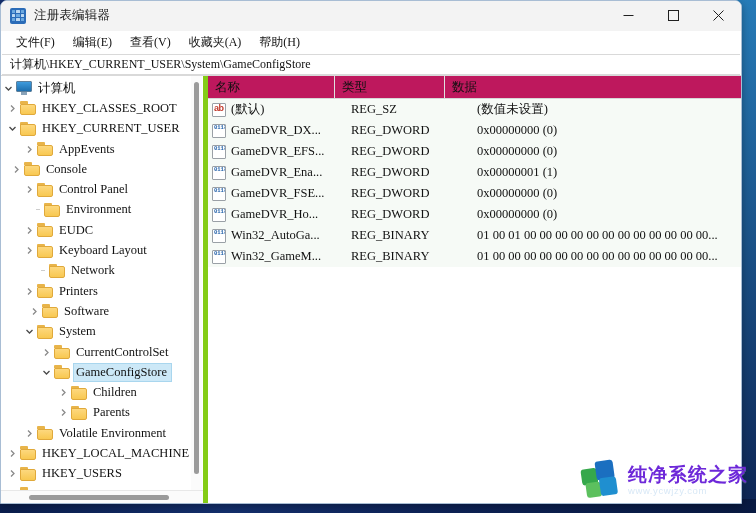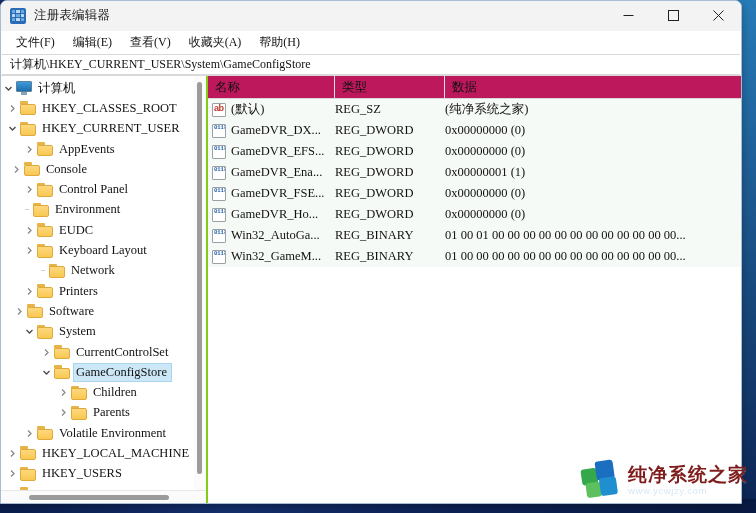--- a/index.html
+++ b/index.html
@@ -134,21 +134,21 @@
     background: #ffffff;
     border-top: 1px solid #d9d9d9;
   }
 
   
   #tree-pane {
     width: 207px;
     flex: 0 0 207px;
     position: relative;
     background: #ffffff;
-    border-right: 2px solid #84cc16;
+    border-right: 5px solid #84cc16;
     overflow: hidden;
   }
   #tree-scroll-area {
     position: absolute;
     left: 0; top: 0; right: 0; bottom: 13px;
     overflow: hidden;
   }
   #tree-list {
     padding-top: 2px;
     font-size: 12.5px;
@@ -279,20 +279,21 @@
     font-size: 12.5px;
     color: #111;
   }
   .value-row {
     display: flex;
     align-items: center;
     height: 21px;
     background: #f6faf6;
     cursor: default;
     white-space: nowrap;
+    gap: 16px;
   }
   .value-row .cell { display: flex; align-items: center; overflow: hidden; }
   .value-row .c-name { width: 127px; flex: 0 0 127px; padding-left: 4px; }
   .value-row .c-type { width: 110px; flex: 0 0 110px; }
   .value-row .c-data { flex: 1 1 auto; padding-right: 6px; }
   .value-row .vname { overflow: hidden; text-overflow: clip; }
 
   .vicon {
     width: 14px; height: 14px;
     flex: 0 0 14px;
@@ -345,21 +346,21 @@
     display: block;
   }
   #watermark .logo .b1 { left: 0;  top: 6px;  width: 16px; height: 16px; background: #35a84b; }
   #watermark .logo .b2 { left: 15px; top: 0;  width: 18px; height: 19px; background: #1b6fc0; }
   #watermark .logo .b3 { left: 3px; top: 20px; width: 15px; height: 15px; background: #5cc05e; }
   #watermark .logo .b4 { left: 17px; top: 17px; width: 17px; height: 18px; background: #1f8fd0; }
   #watermark .wm-text { display: flex; flex-direction: column; }
   #watermark .wm-main {
     font-size: 19px;
     font-weight: bold;
-    color: #7f1d1d;
+    color: #6d28d9;
     letter-spacing: 1px;
     line-height: 21px;
     text-shadow: 0 1px 0 rgba(255,255,255,.25);
   }
   #watermark .wm-sub {
     font-size: 9.5px;
     color: #d8e8f6;
     letter-spacing: .6px;
     line-height: 12px;
   }
@@ -490,21 +491,21 @@
                 <svg width="9" height="9" viewBox="0 0 9 9">
                   <polyline points="3,1.5 6,4.5 3,7.5" fill="none" stroke="#8a8a8a" stroke-width="1.3"></polyline>
                 </svg>
               </div>
               <div class="folder">
                 <div class="tab"></div>
                 <div class="body"></div>
               </div>
               <span class="label">Control Panel</span>
             </div>
-            <div class="tree-row" style="padding-left: 17px;">
+            <div class="tree-row" style="padding-left: 28px;">
               <div class="chev">
                 <svg width="9" height="9" viewBox="0 0 9 9">
                   <line x1="4.5" y1="4.5" x2="8" y2="4.5" stroke="#9a9a9a" stroke-width="1" stroke-dasharray="1 1"></line>
                 </svg>
               </div>
               <div class="folder">
                 <div class="tab"></div>
                 <div class="body"></div>
               </div>
               <span class="label">Environment</span>
@@ -550,21 +551,21 @@
                 <svg width="9" height="9" viewBox="0 0 9 9">
                   <polyline points="3,1.5 6,4.5 3,7.5" fill="none" stroke="#8a8a8a" stroke-width="1.3"></polyline>
                 </svg>
               </div>
               <div class="folder">
                 <div class="tab"></div>
                 <div class="body"></div>
               </div>
               <span class="label">Printers</span>
             </div>
-            <div class="tree-row" style="padding-left: 11px;">
+            <div class="tree-row" style="padding-left: 26px;">
               <div class="chev">
                 <svg width="9" height="9" viewBox="0 0 9 9">
                   <polyline points="3,1.5 6,4.5 3,7.5" fill="none" stroke="#8a8a8a" stroke-width="1.3"></polyline>
                 </svg>
               </div>
               <div class="folder">
                 <div class="tab"></div>
                 <div class="body"></div>
               </div>
               <span class="label">Software</span>
@@ -694,21 +695,21 @@
         <div class="col col-data">数据</div>
       </div>
       <div id="values-list">
 
       <div class="value-row">
             <div class="cell c-name">
               <div class="vicon sz"></div>
               <span class="vname">(默认)</span>
             </div>
             <div class="cell c-type">REG_SZ</div>
-            <div class="cell c-data">(纯净系统之家)</div>
+            <div class="cell c-data">(数值未设置)</div>
           </div>
           <div class="value-row">
             <div class="cell c-name">
               <div class="vicon bin"></div>
               <span class="vname">GameDVR_DX...</span>
             </div>
             <div class="cell c-type">REG_DWORD</div>
             <div class="cell c-data">0x00000000 (0)</div>
           </div>
           <div class="value-row">

